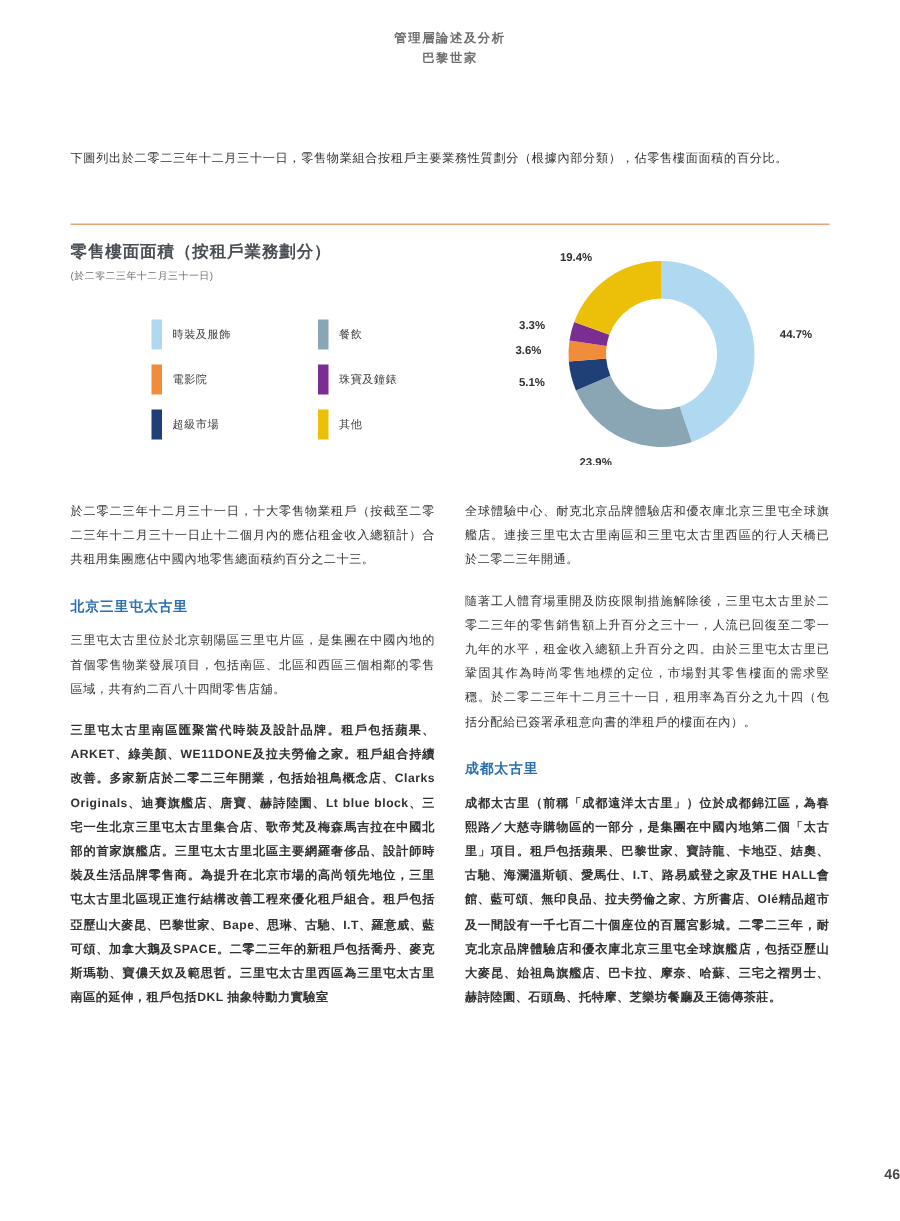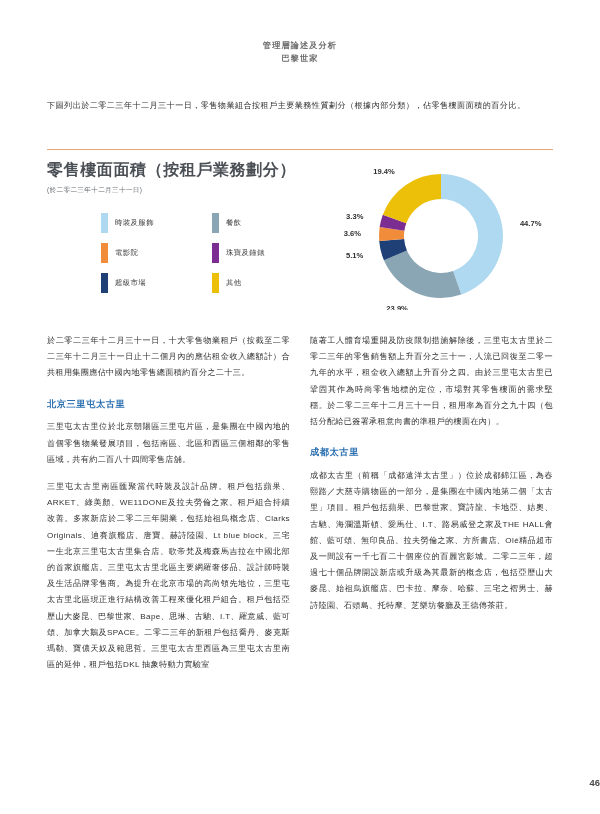--- a/index.html
+++ b/index.html
@@ -13,21 +13,21 @@
     background: #ffffff;
     font-family: "Liberation Sans", "DejaVu Sans", sans-serif;
     color: #2b2b2b;
     position: relative;
     overflow: hidden;
   }
 
   
   .running-head {
     position: absolute;
-    top: 40px;
+    top: 20px;
     left: 0;
     right: 0;
     text-align: center;
     line-height: 1.55;
   }
   .running-head .rh-line {
     font-size: 8.2px;
     letter-spacing: 1.1px;
     color: #6d6d6d;
     font-weight: 600;
@@ -59,21 +59,21 @@
 
   
   .chart-block {
     position: absolute;
     top: 160px;
     left: 47px;
     width: 506px;
     height: 150px;
   }
   .chart-title {
-    font-size: 16px;
+    font-size: 11px;
     font-weight: 700;
     color: #4a4f55;
     letter-spacing: 0.6px;
     margin: 0 0 5px 0;
   }
   .chart-subtitle {
     font-size: 6.6px;
     color: #6a6f74;
     letter-spacing: 0.35px;
     margin: 0;
@@ -136,21 +136,21 @@
     letter-spacing: 0.35px;
     text-align: justify;
     color: #313131;
   }
   .col-left  { left: 47px; }
   .col-right { left: 310px; }
 
   .col p {
     margin: 0 0 11px 0;
   }
-  .col p:last-child { margin-bottom: 4px; }
+  .col p:last-child { margin-bottom: 4px; font-weight: bold; }
 
   .section-heading {
     font-size: 9.2px;
     font-weight: 700;
     color: #2a6fb0;
     letter-spacing: 0.6px;
     margin: 16px 0 9px 0;
     line-height: 1.4;
   }
   .section-heading.first { }
@@ -234,18 +234,19 @@
 </div>
 
 <div class="col col-left">
   <p>於二零二三年十二月三十一日，十大零售物業租戶（按截至二零二三年十二月三十一日止十二個月內的應佔租金收入總額計）合共租用集團應佔中國內地零售總面積約百分之二十三。</p>
   <div class="section-heading first">北京三里屯太古里</div>
   <p>三里屯太古里位於北京朝陽區三里屯片區，是集團在中國內地的首個零售物業發展項目，包括南區、北區和西區三個相鄰的零售區域，共有約二百八十四間零售店舖。</p>
   <p>三里屯太古里南區匯聚當代時裝及設計品牌。租戶包括蘋果、ARKET、綠美顏、WE11DONE及拉夫勞倫之家。租戶組合持續改善。多家新店於二零二三年開業，包括始祖鳥概念店、Clarks Originals、迪賽旗艦店、唐寶、赫詩陸園、Lt blue block、三宅一生北京三里屯太古里集合店、歌帝梵及梅森馬吉拉在中國北部的首家旗艦店。三里屯太古里北區主要網羅奢侈品、設計師時裝及生活品牌零售商。為提升在北京市場的高尚領先地位，三里屯太古里北區現正進行結構改善工程來優化租戶組合。租戶包括亞歷山大麥昆、巴黎世家、Bape、思琳、古馳、I.T、羅意威、藍可頌、加拿大鵝及SPACE。二零二三年的新租戶包括喬丹、麥克斯瑪勒、寶儂天奴及範思哲。三里屯太古里西區為三里屯太古里南區的延伸，租戶包括DKL 抽象特動力實驗室</p>
 </div>
 
 <div class="col col-right">
+  <p>全球體驗中心、耐克北京品牌體驗店和優衣庫北京三里屯全球旗艦店。連接三里屯太古里南區和三里屯太古里西區的行人天橋已於二零二三年開通。</p>
   <p>隨著工人體育場重開及防疫限制措施解除後，三里屯太古里於二零二三年的零售銷售額上升百分之三十一，人流已回復至二零一九年的水平，租金收入總額上升百分之四。由於三里屯太古里已鞏固其作為時尚零售地標的定位，市場對其零售樓面的需求堅穩。於二零二三年十二月三十一日，租用率為百分之九十四（包括分配給已簽署承租意向書的準租戶的樓面在內）。</p>
   <div class="section-heading">成都太古里</div>
-  <p>成都太古里（前稱「成都遠洋太古里」）位於成都錦江區，為春熙路／大慈寺購物區的一部分，是集團在中國內地第二個「太古里」項目。租戶包括蘋果、巴黎世家、寶詩龍、卡地亞、姞奧、古馳、海瀾溫斯頓、愛馬仕、I.T、路易威登之家及THE HALL會館、藍可頌、無印良品、拉夫勞倫之家、方所書店、Olé精品超市及一間設有一千七百二十個座位的百麗宮影城。二零二三年，超過七十個品牌開設新店或升級為其最新的概念店，包括亞歷山大麥昆、始祖鳥旗艦店、巴卡拉、摩奈、哈蘇、三宅之褶男士、赫詩陸園、石頭島、托特摩、芝樂坊餐廳及王德傳茶莊。</p>
+  <p>成都太古里（前稱「成都遠洋太古里」）位於成都錦江區，為春熙路／大慈寺購物區的一部分，是集團在中國內地第二個「太古里」項目。租戶包括蘋果、巴黎世家、寶詩龍、卡地亞、姞奧、古馳、海瀾溫斯頓、愛馬仕、I.T、路易威登之家及THE HALL會館、藍可頌、無印良品、拉夫勞倫之家、方所書店、Olé精品超市及一間設有一千七百二十個座位的百麗宮影城。二零二三年，耐克北京品牌體驗店和優衣庫北京三里屯全球旗艦店，包括亞歷山大麥昆、始祖鳥旗艦店、巴卡拉、摩奈、哈蘇、三宅之褶男士、赫詩陸園、石頭島、托特摩、芝樂坊餐廳及王德傳茶莊。</p>
 </div>
 
 <div class="page-number">46</div>
 
 </body></html>

